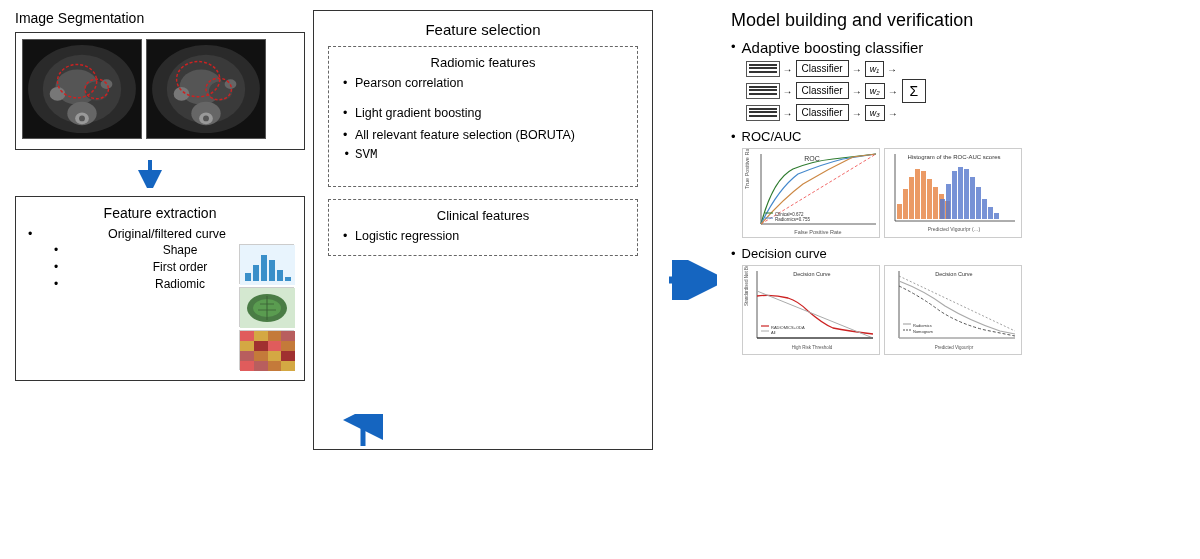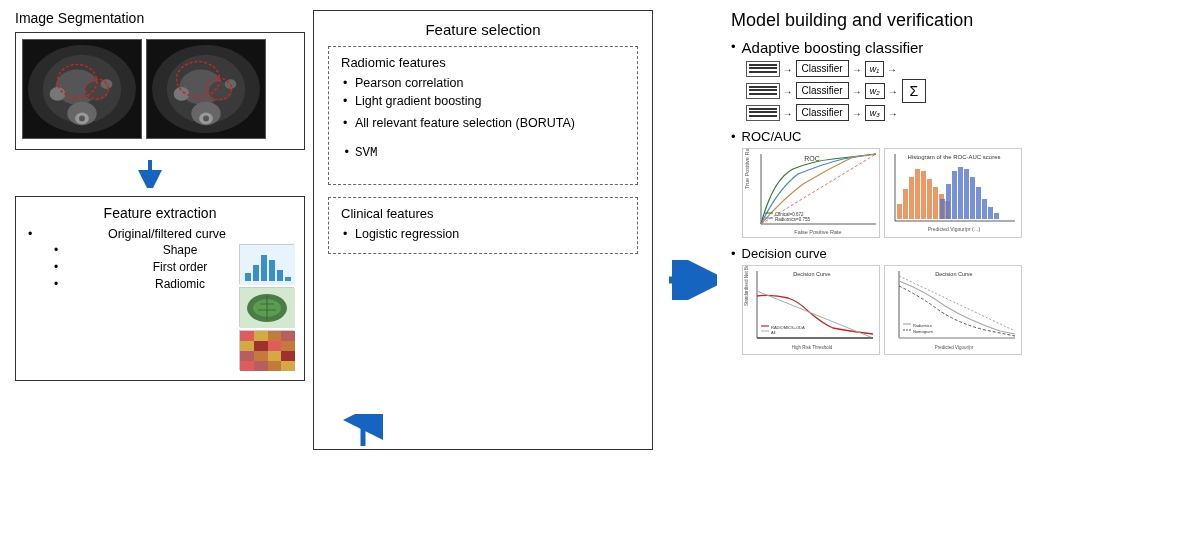--- a/index.html
+++ b/index.html
@@ -142,21 +142,21 @@
     }
 
     .dashed-box {
       border: 1.5px dashed #666;
       padding: 8px 12px;
       margin: 8px 0;
     }
 
     .sub-section-title {
       font-size: 13px;
-      text-align: left;
+      text-align: center;
       margin-bottom: 6px;
     }
 
     
     .right-column {
       display: flex;
       flex-direction: column;
       width: 340px;
       flex-shrink: 0;
       gap: 4px;
@@ -303,27 +303,27 @@
 
   </div>
 
   <div class="middle-column">
     <div class="feature-selection-box">
       <div class="section-title" style="text-align:center;font-size:15px;">Feature selection</div>
 
       <div class="dashed-box">
         <div class="sub-section-title">Radiomic features</div>
         <ul class="bullet-list">
-          <li style="margin-bottom:4px;">
+          <li style="margin-bottom:16px;">
             <span>Pearson correlation</span>
           </li>
           <li style="margin-bottom:8px;">
             <span>Light gradient boosting</span>
           </li>
-          <li style="margin-bottom:16px;">
+          <li style="margin-bottom:6px;">
             <span>All relevant feature selection (BORUTA)</span>
           </li>
           <li style="margin-bottom:16px;font-family:Liberation Mono, monospace;">
             <span>SVM</span>
           </li>
         </ul>
       </div>
 
       <div class="dashed-box" style="margin-top:12px;">
         <div class="sub-section-title">Clinical features</div>

